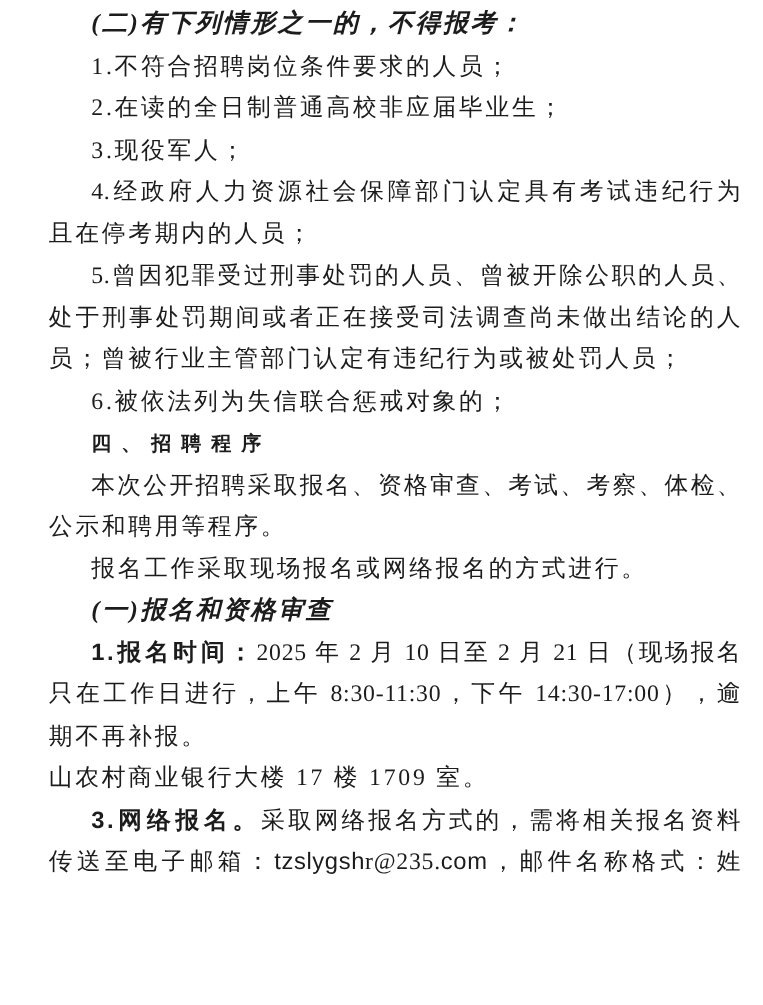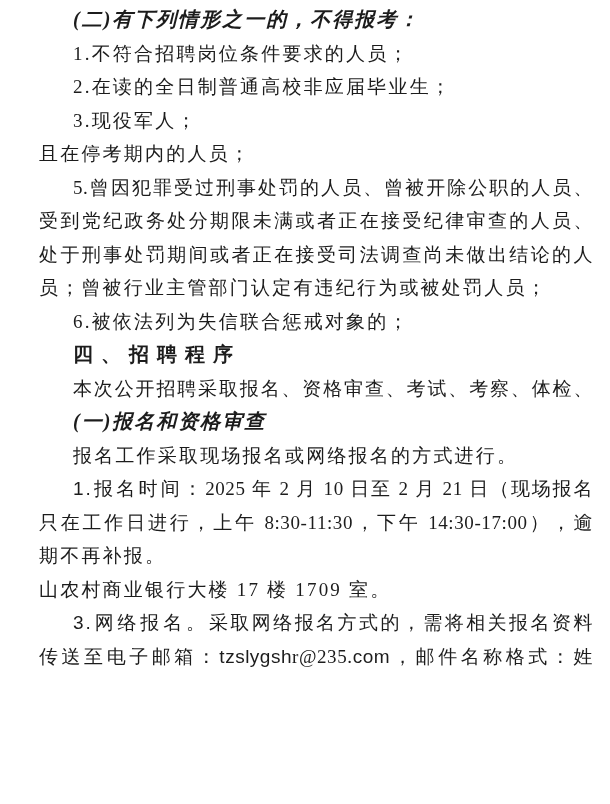--- a/index.html
+++ b/index.html
@@ -43,61 +43,62 @@
     overflow: hidden;
   }
   .seg-body {
     font-family: "Liberation Serif", "DejaVu Serif", serif;
     font-weight: normal;
     text-align: right;
   }
   .seg-h1 {
     font-family: "Liberation Sans", "DejaVu Sans", sans-serif;
     font-weight: bold;
-    font-size: 20px;
+    font-size: 16px;
     letter-spacing: 8px;
   }
   .seg-h2 {
     font-family: "Liberation Serif", "DejaVu Serif", serif;
     font-weight: bold;
     font-style: italic;
     font-size: 20px;
     letter-spacing: 2px;
     margin-top: 28px;
   }
   .seg-label {
     font-family: "Liberation Sans", "DejaVu Sans", sans-serif;
-    font-weight: normal;
+    font-weight: bold;
     letter-spacing: 2px;
   }
   .seg-email {
     font-family: "Liberation Sans", "DejaVu Sans", sans-serif;
     font-weight: normal;
     letter-spacing: 0.5px;
   }
 </style>
 </head>
 <body>
 
 <div class="page">
   <div class="doc-body" id="doc-body">
       <div class="line indent"><span class="seg-h2">(二)有下列情形之一的，不得报考：</span></div>
       <div class="line indent"><span class="seg-body">1.不符合招聘岗位条件要求的人员；</span></div>
       <div class="line indent"><span class="seg-body">2.在读的全日制普通高校非应届毕业生；</span></div>
       <div class="line indent"><span class="seg-body">3.现役军人；</span></div>
+      <div class="line indent justify"><span class="seg-body">4.经政府人力资源社会保障部门认定具有考试违纪行为</span></div>
       <div class="line"><span class="seg-body">且在停考期内的人员；</span></div>
       <div class="line indent justify"><span class="seg-body">5.曾因犯罪受过刑事处罚的人员、曾被开除公职的人员、</span></div>
-      <div class="line justify"><span class="seg-body">受到党纪政务处分期限未满或者正在接受纪律审查的人员、</span></div>
       <div class="line justify"><span class="seg-body">处于刑事处罚期间或者正在接受司法调查尚未做出结论的人</span></div>
       <div class="line"><span class="seg-body">员；曾被行业主管部门认定有违纪行为或被处罚人员；</span></div>
       <div class="line indent"><span class="seg-body">6.被依法列为失信联合惩戒对象的；</span></div>
       <div class="line indent"><span class="seg-h1">四、招聘程序</span></div>
       <div class="line indent justify"><span class="seg-body">本次公开招聘采取报名、资格审查、考试、考察、体检、</span></div>
+      <div class="line"><span class="seg-body">公示和聘用等程序。</span></div>
+      <div class="line indent"><span class="seg-body">报名工作采取现场报名或网络报名的方式进行。</span></div>
       <div class="line indent"><span class="seg-h2">(一)报名和资格审查</span></div>
-      <div class="line indent"><span class="seg-body">报名工作采取现场报名或网络报名的方式进行。</span></div>
       <div class="line indent justify"><span class="seg-label">1.报名时间：</span><span class="seg-body">2025 年 2 月 10 日至 2 月 21 日（现场报名</span></div>
       <div class="line justify"><span class="seg-body">只在工作日进行，上午 8:30-11:30，下午 14:30-17:00），逾</span></div>
       <div class="line"><span class="seg-body">期不再补报。</span></div>
       <div class="line"><span class="seg-body">山农村商业银行大楼 17 楼 1709 室。</span></div>
       <div class="line indent justify"><span class="seg-label">3.网络报名。</span><span class="seg-body">采取网络报名方式的，需将相关报名资料</span></div>
       <div class="line justify"><span class="seg-body">传送至电子邮箱：</span><span class="seg-email">tzslygsh</span><span class="seg-body">r@235.</span><span class="seg-email">com</span><span class="seg-body">，邮件名称格式：姓</span></div>
     </div>
 </div>
 
 </body></html>

